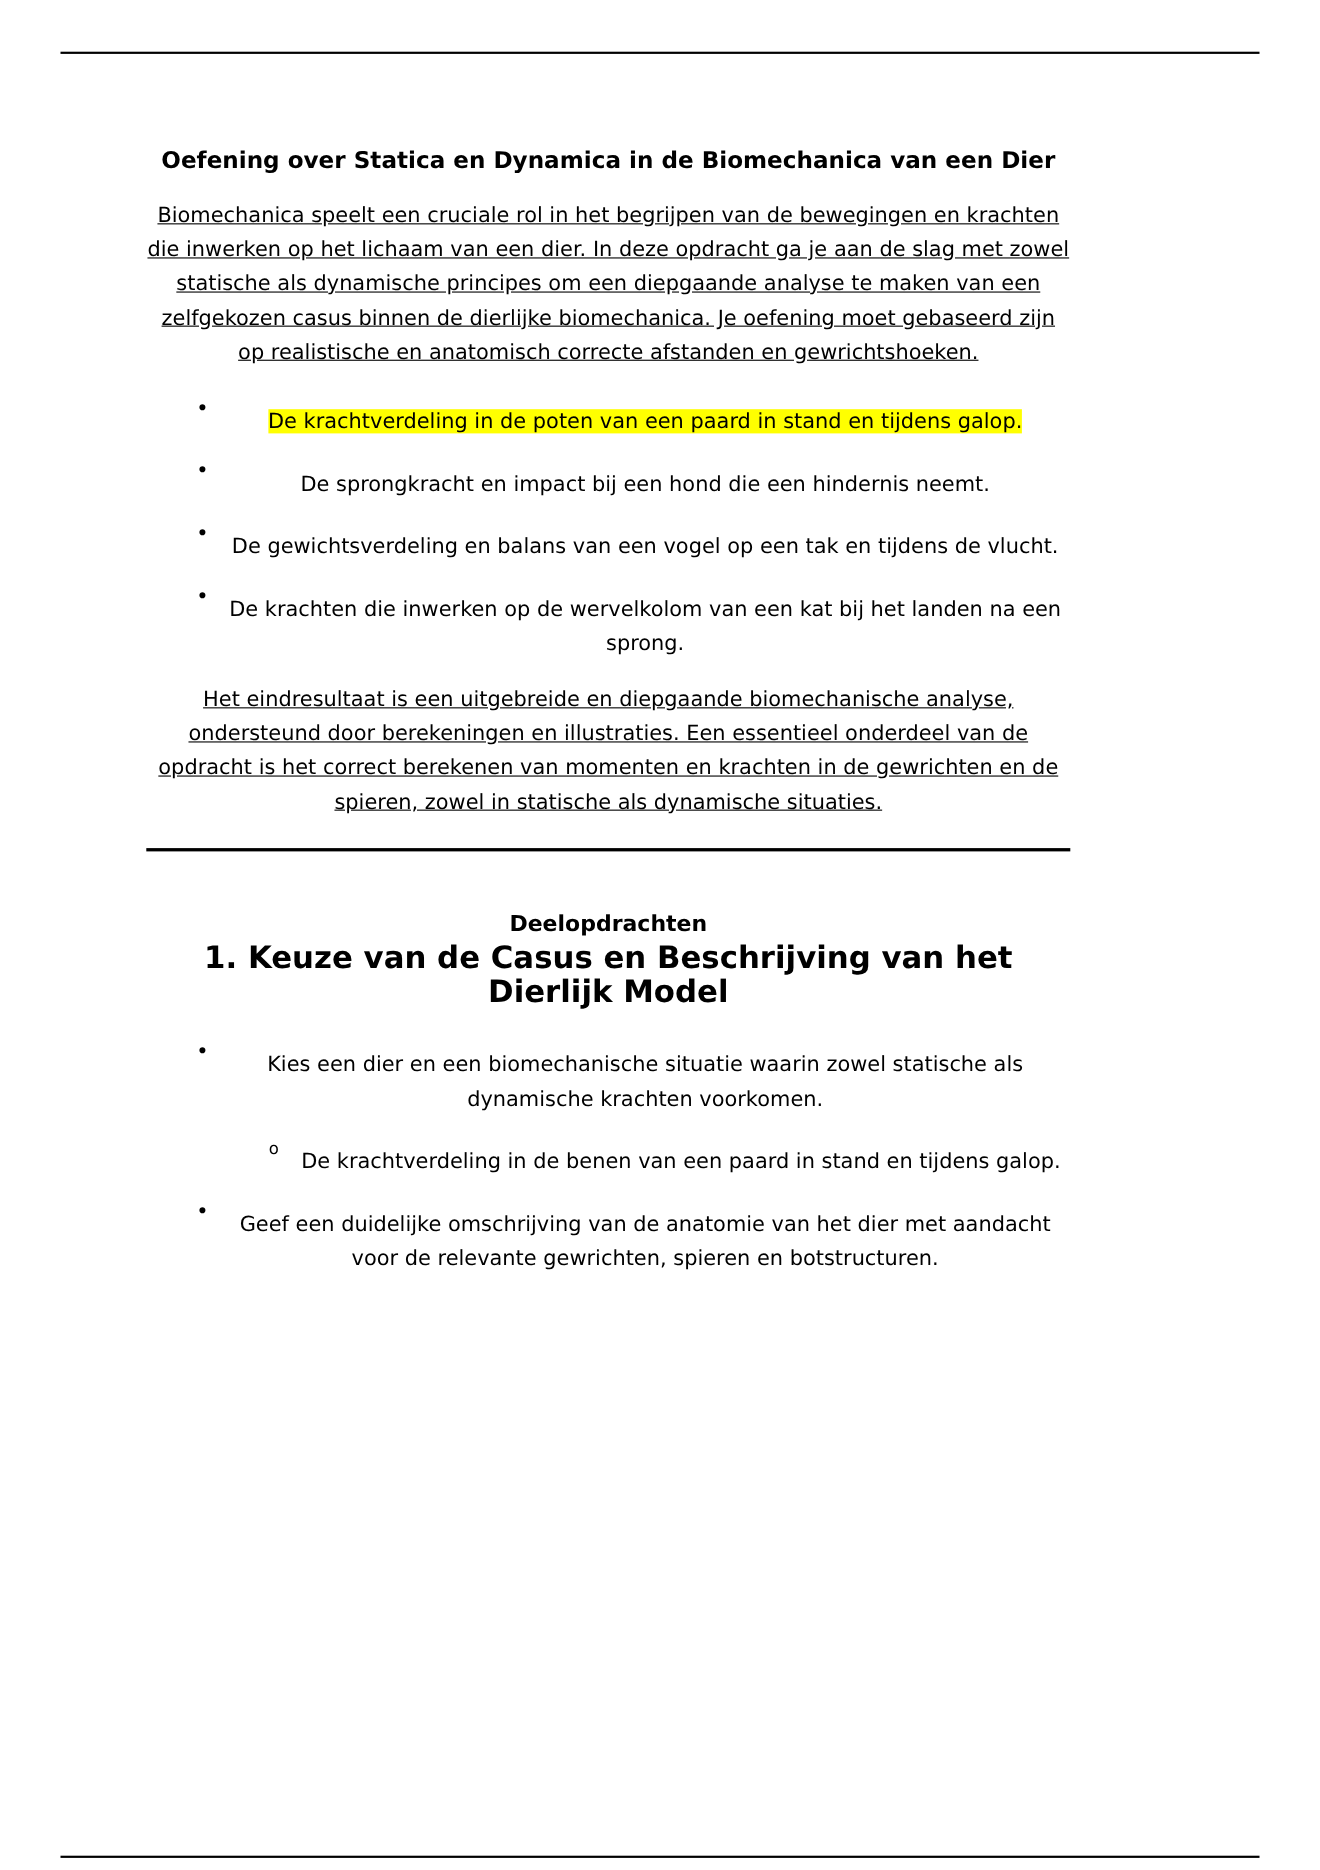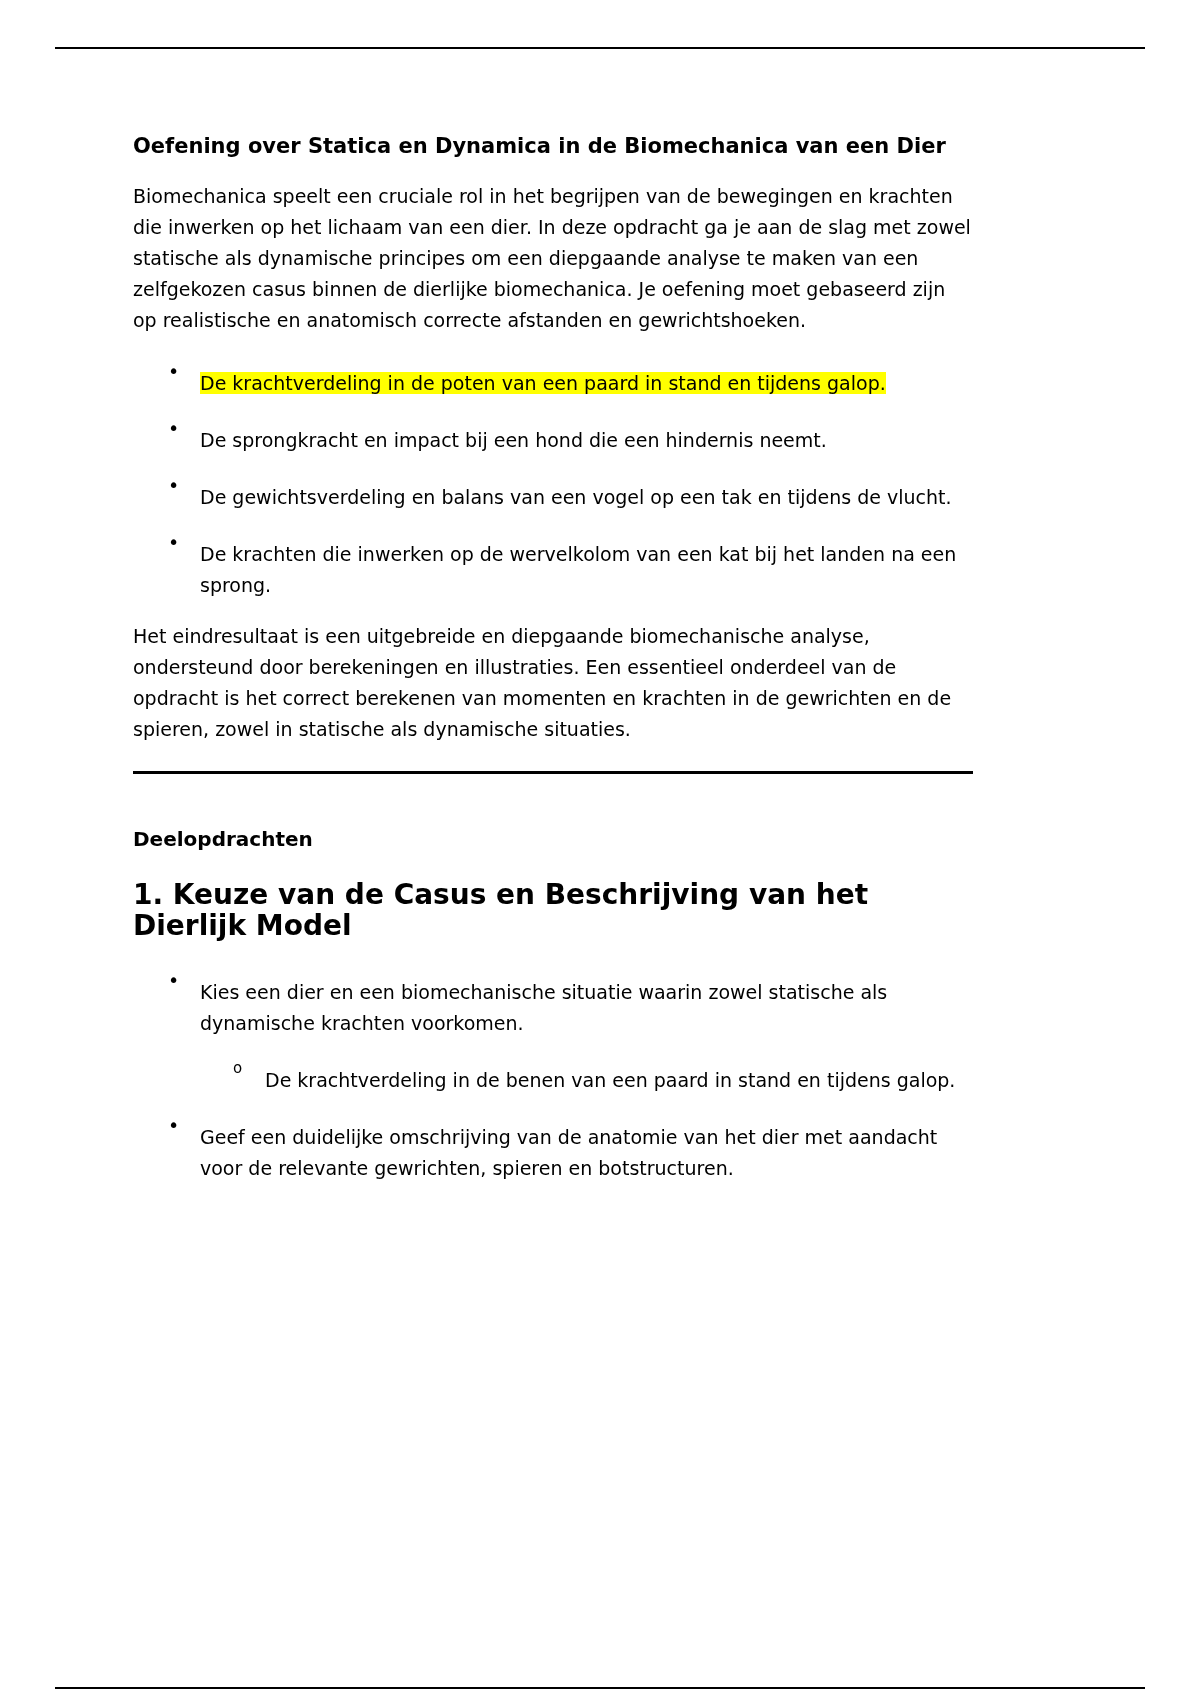--- a/index.html
+++ b/index.html
@@ -26,29 +26,31 @@
   .rule.top { top: 47px; }
   .rule.bottom { top: 1687px; }
 
   .content {
     position: absolute;
     top: 131px;
     left: 133px;
     width: 840px;
     font-size: 19px;
     line-height: 31px;
+    text-align: center;
   }
   .title {
     font-size: 21px;
     font-weight: bold;
     line-height: 30px;
     margin-bottom: 20px;
   }
   .content p {
     margin-bottom: 20px;
+    text-decoration: underline;
   }
   ul.bullets {
     list-style: none;
     margin-bottom: 20px;
   }
   .bullet-item {
     display: flex;
     margin-bottom: 14px;
   }
   .marker {
@@ -64,21 +66,20 @@
   }
   .thick-rule {
     border-top: 3px solid #000000;
     width: 840px;
     margin: 26px 0 0 0;
   }
   h2.section-heading {
     font-size: 20px;
     font-weight: bold;
     margin-top: 50px;
-    margin-bottom: 24px;
   }
   h3.subsection-heading {
     font-size: 28px;
     font-weight: bold;
     margin-bottom: 24px;
   }
 </style>
 </head>
 <body>
 

